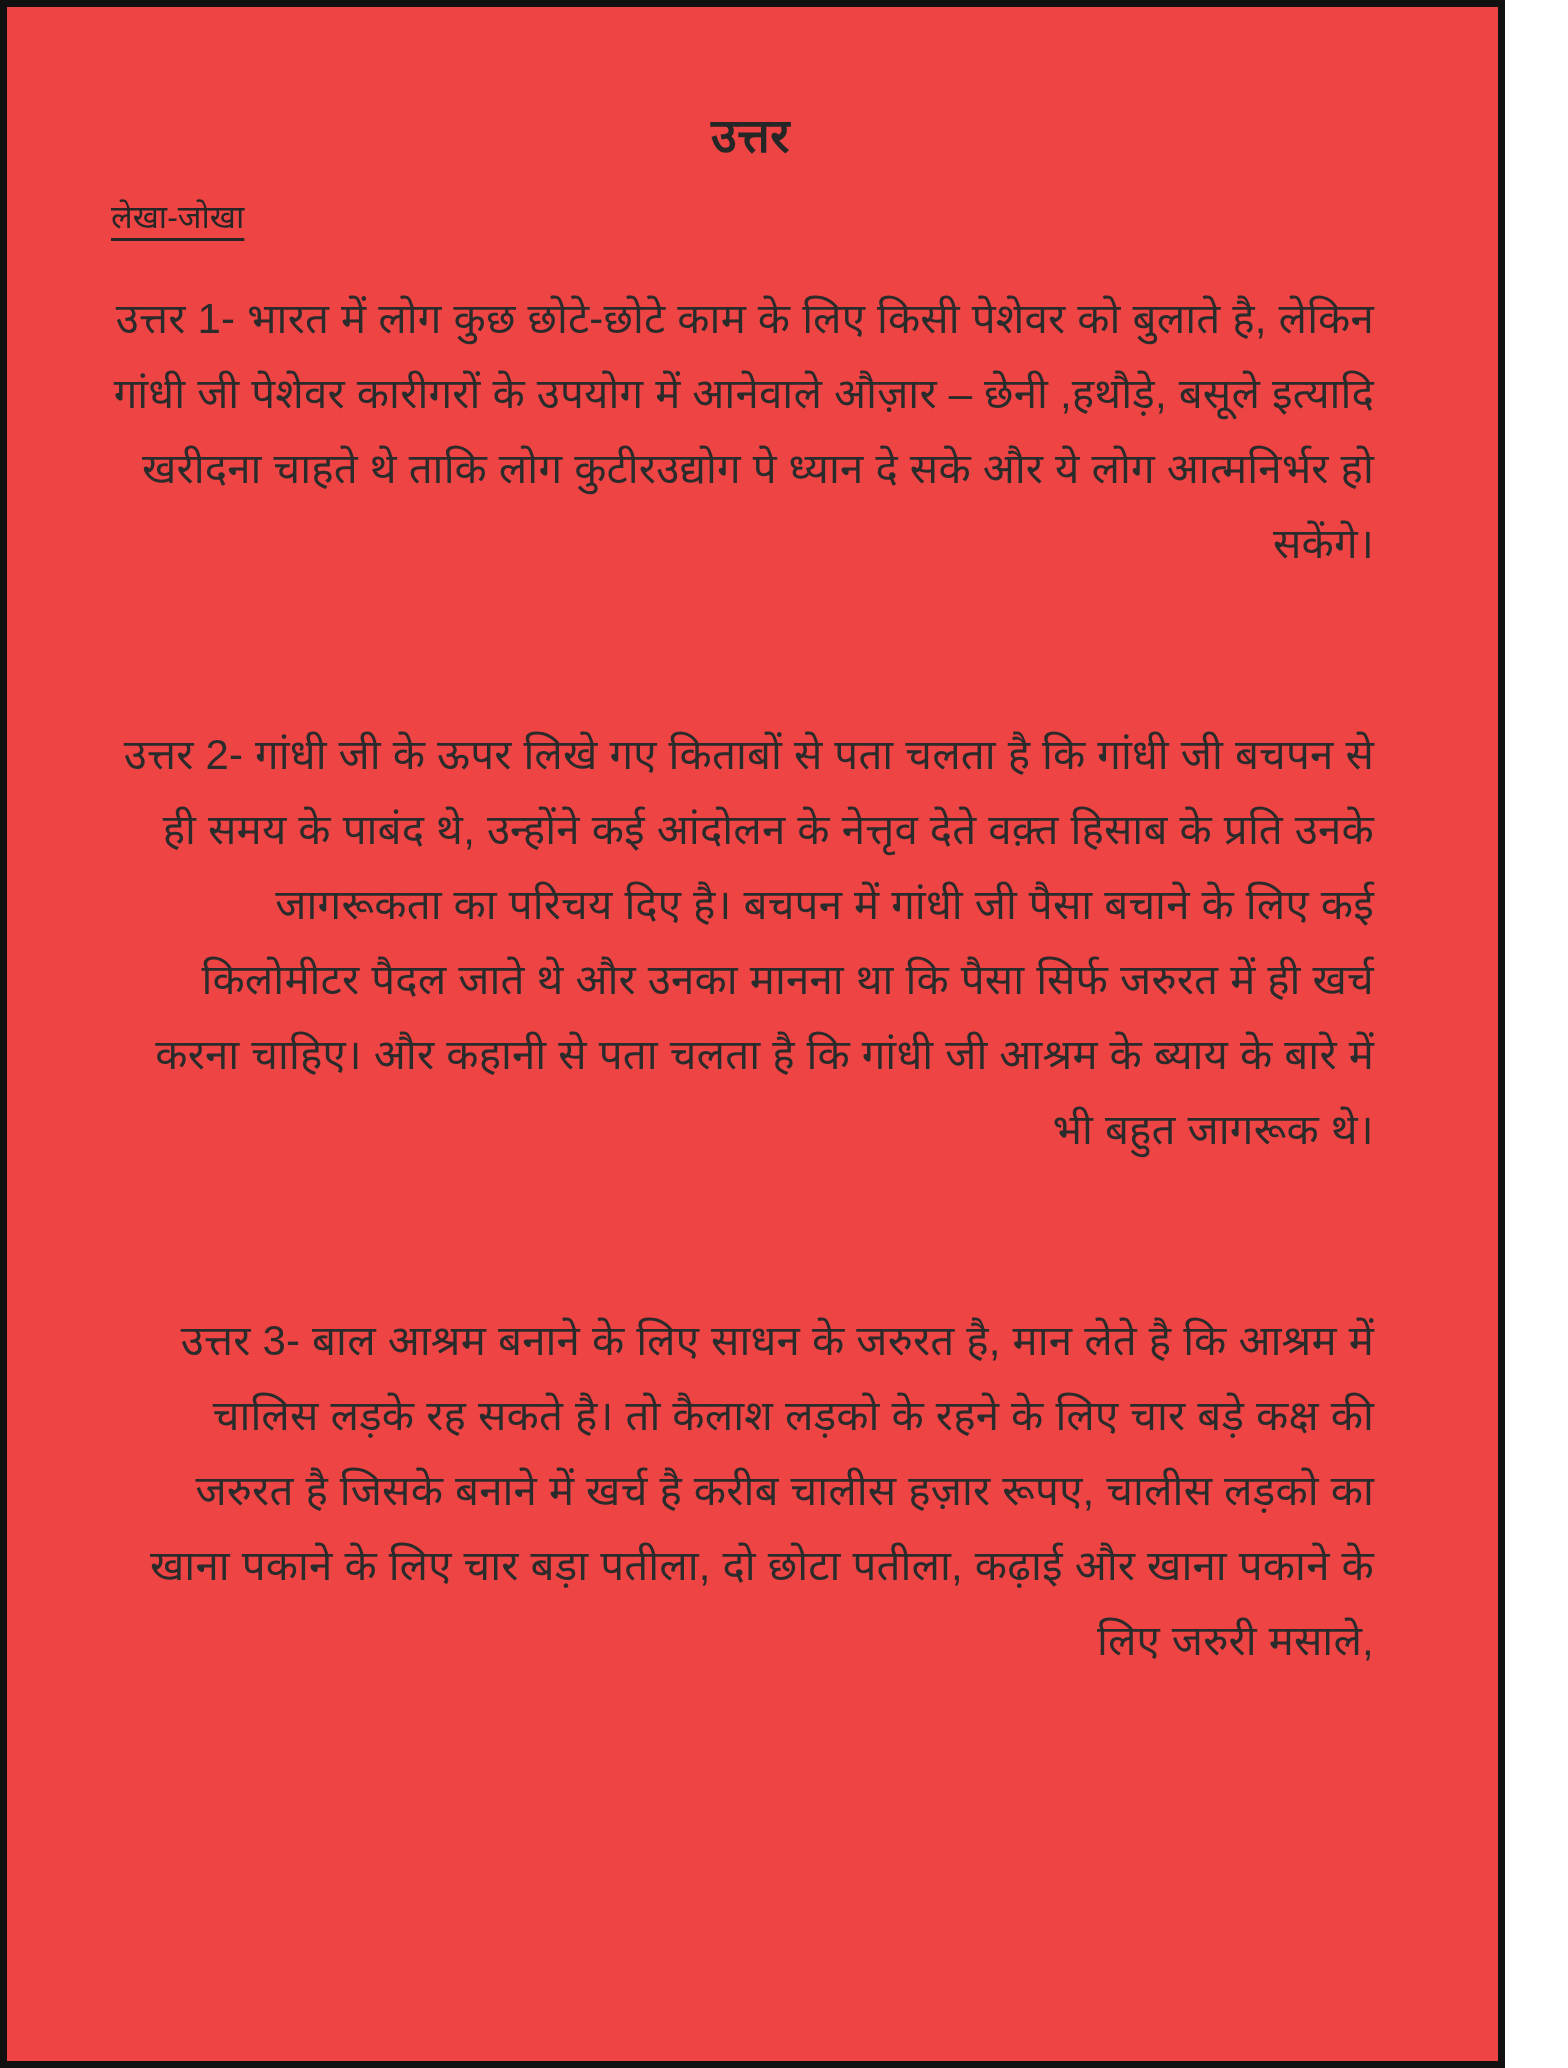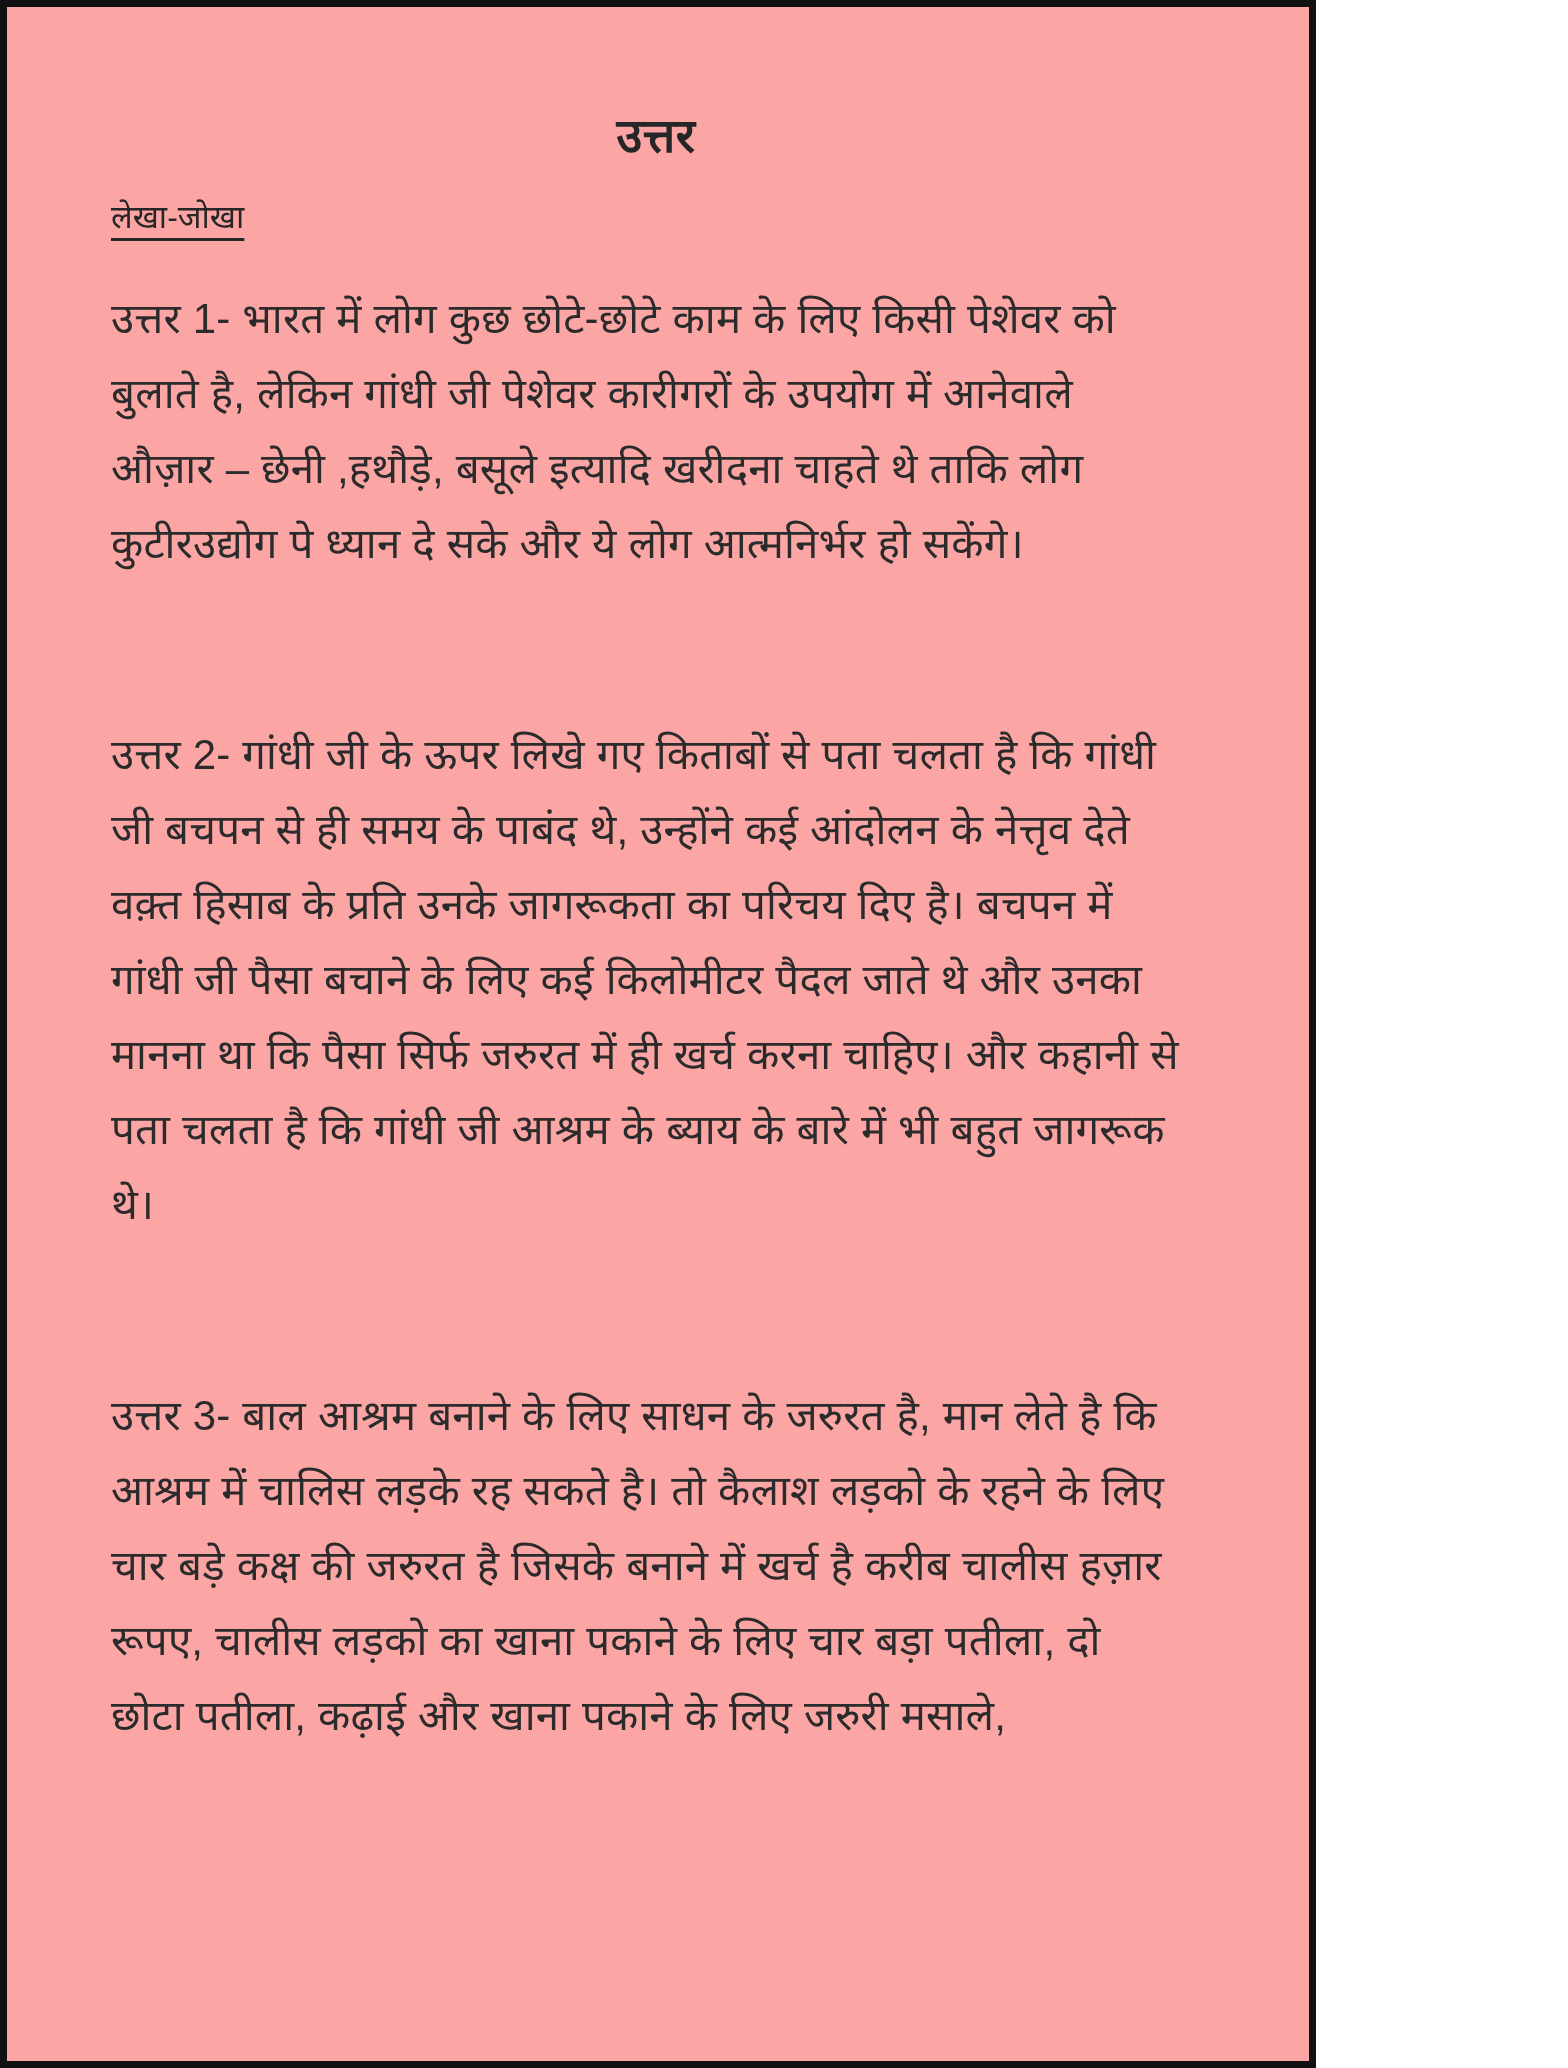--- a/index.html
+++ b/index.html
@@ -2,24 +2,24 @@
 <html lang="hi"><head>
 <meta charset="utf-8">
 <style>
   html, body {
     margin: 0;
     padding: 0;
     background: #ffffff;
   }
   .page {
     position: relative;
-    width: 1316px;
+    width: 1505px;
     height: 2068px;
     box-sizing: border-box;
-    background: #fca5a5;
+    background: #ef4444;
     border: 7px solid #111111;
     font-family: "Liberation Sans", "DejaVu Sans", sans-serif;
     color: #2b2b2b;
     overflow: hidden;
   }
   .content {
     padding: 95px 108px 0 104px;
   }
   .doc-title {
     margin: 0 0 28px 0;
@@ -38,21 +38,21 @@
     text-decoration: underline;
     text-decoration-thickness: 3px;
     text-underline-offset: 10px;
   }
   .answer-paragraph {
     margin: 0 16px 0 0;
     font-size: 42px;
     font-weight: 400;
     line-height: 75px;
     color: #2b2b2b;
-    text-align: left;
+    text-align: right;
     letter-spacing: 0.2px;
   }
   .gap-large { height: 136px; }
 </style>
 </head>
 <body>
 
 <div class="page">
   <div class="content">
 

